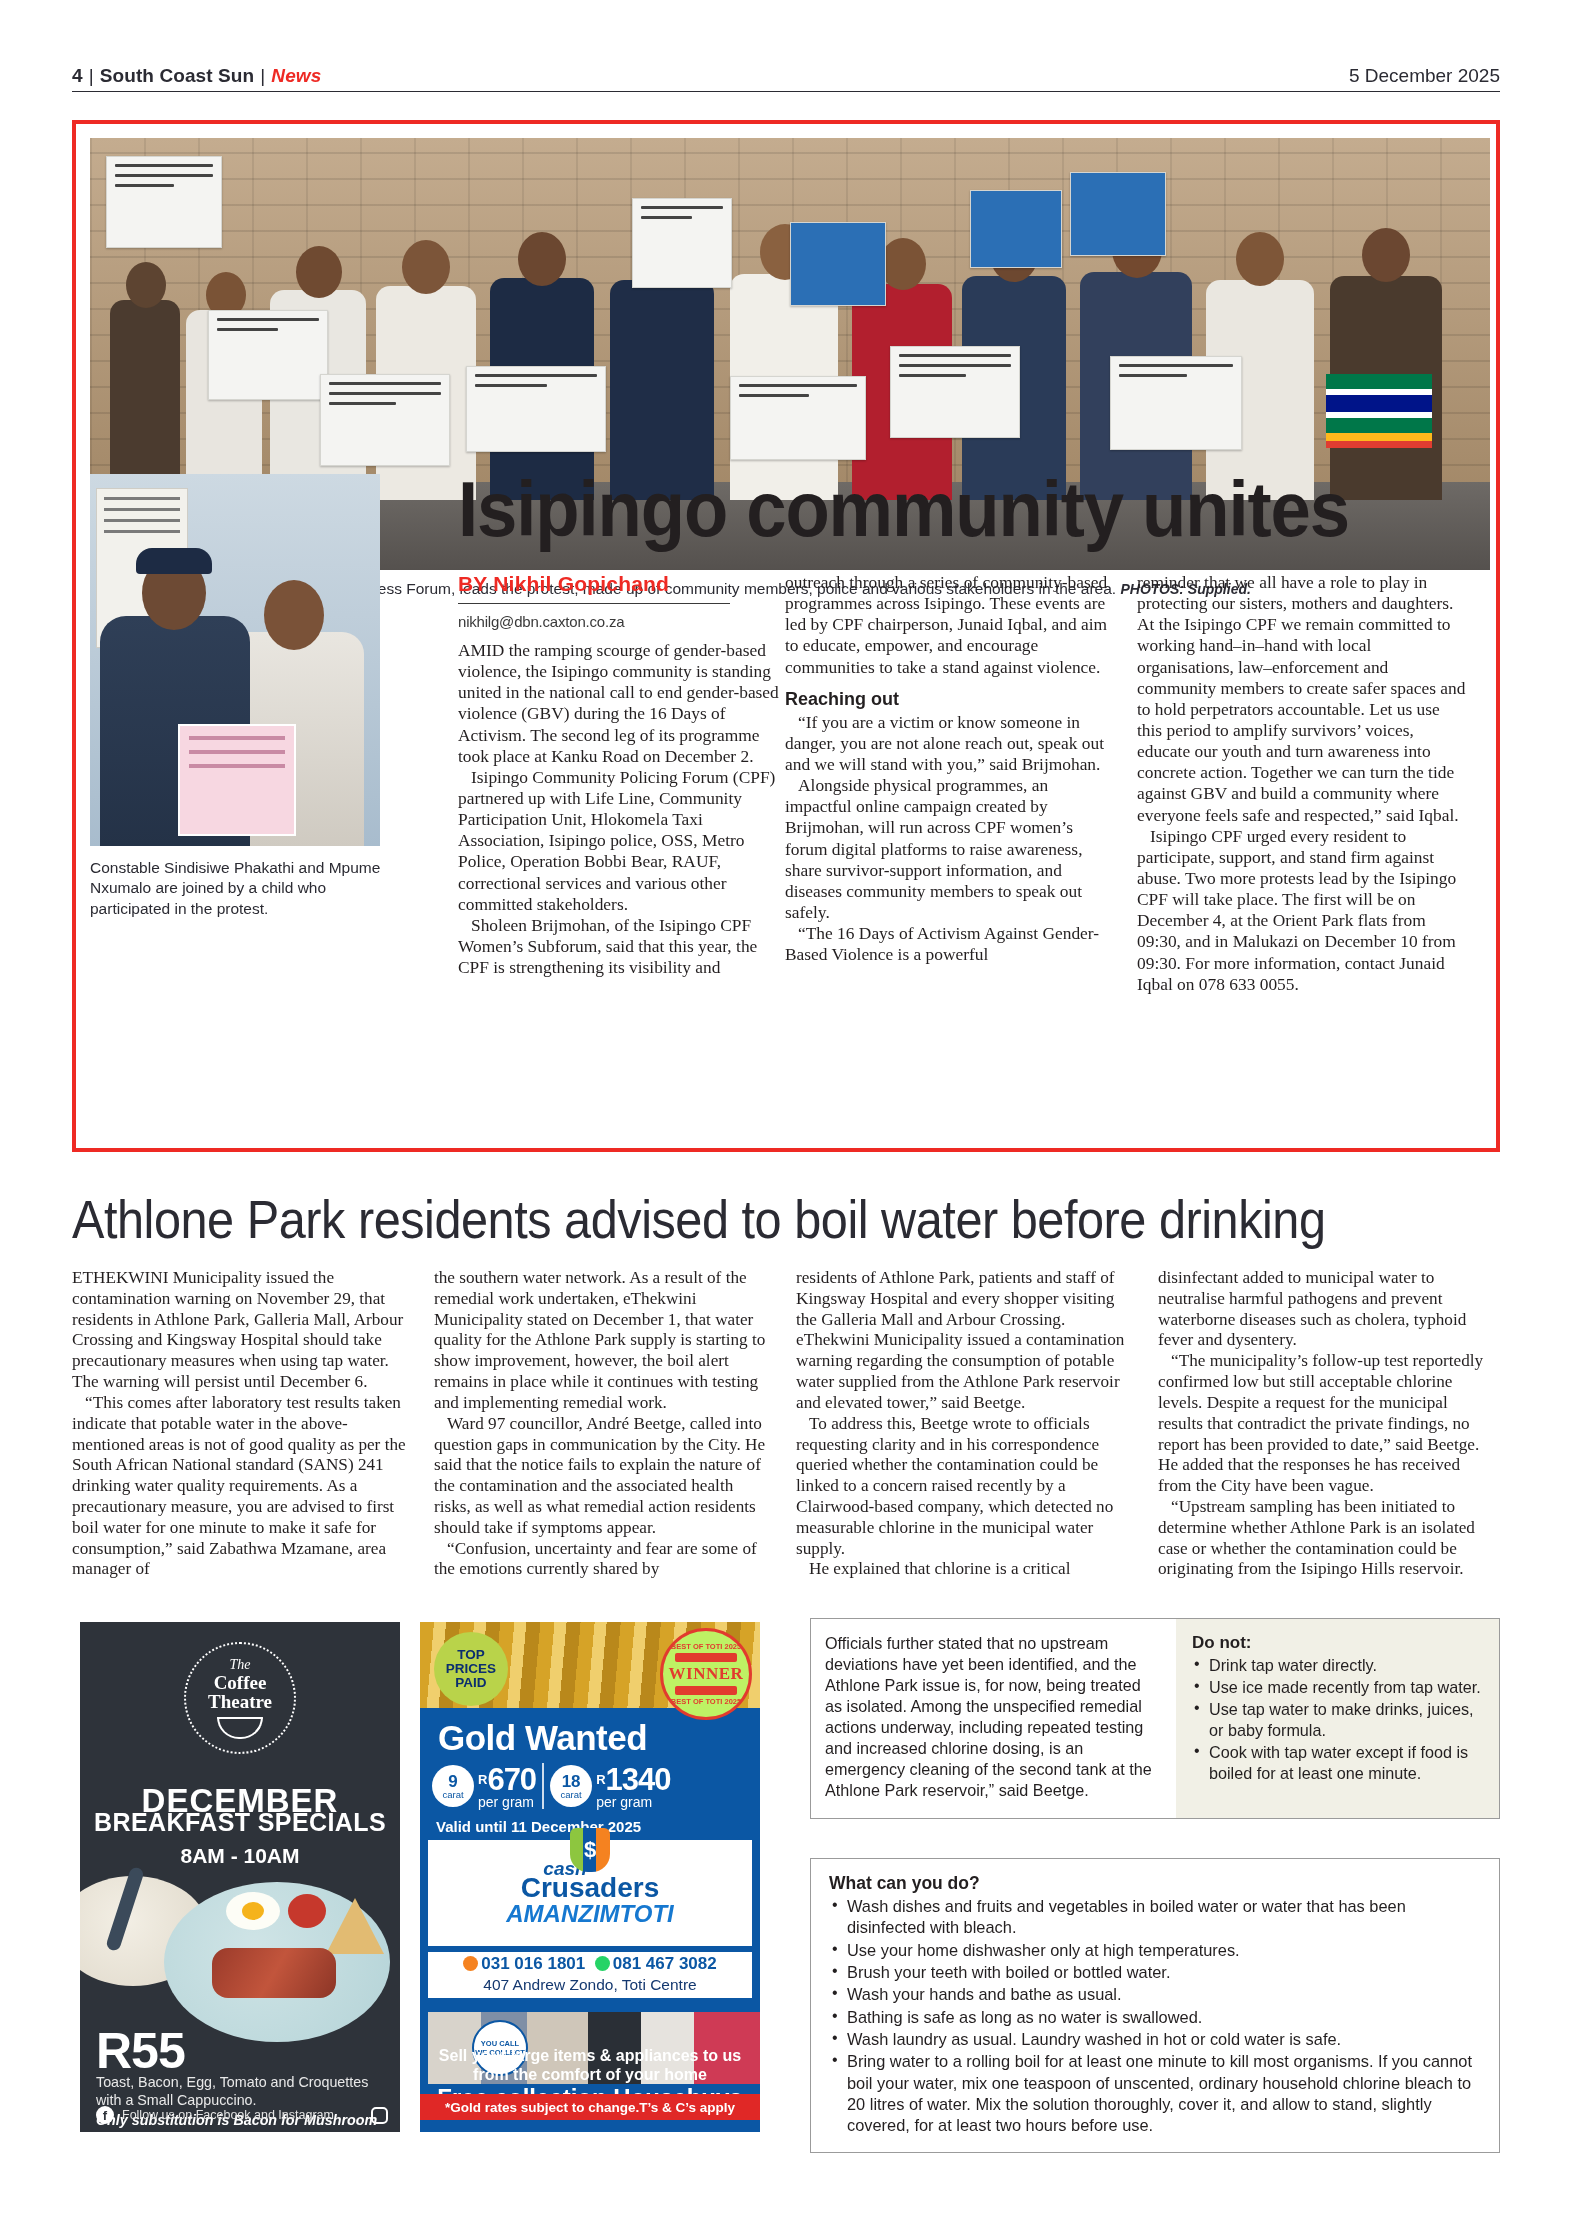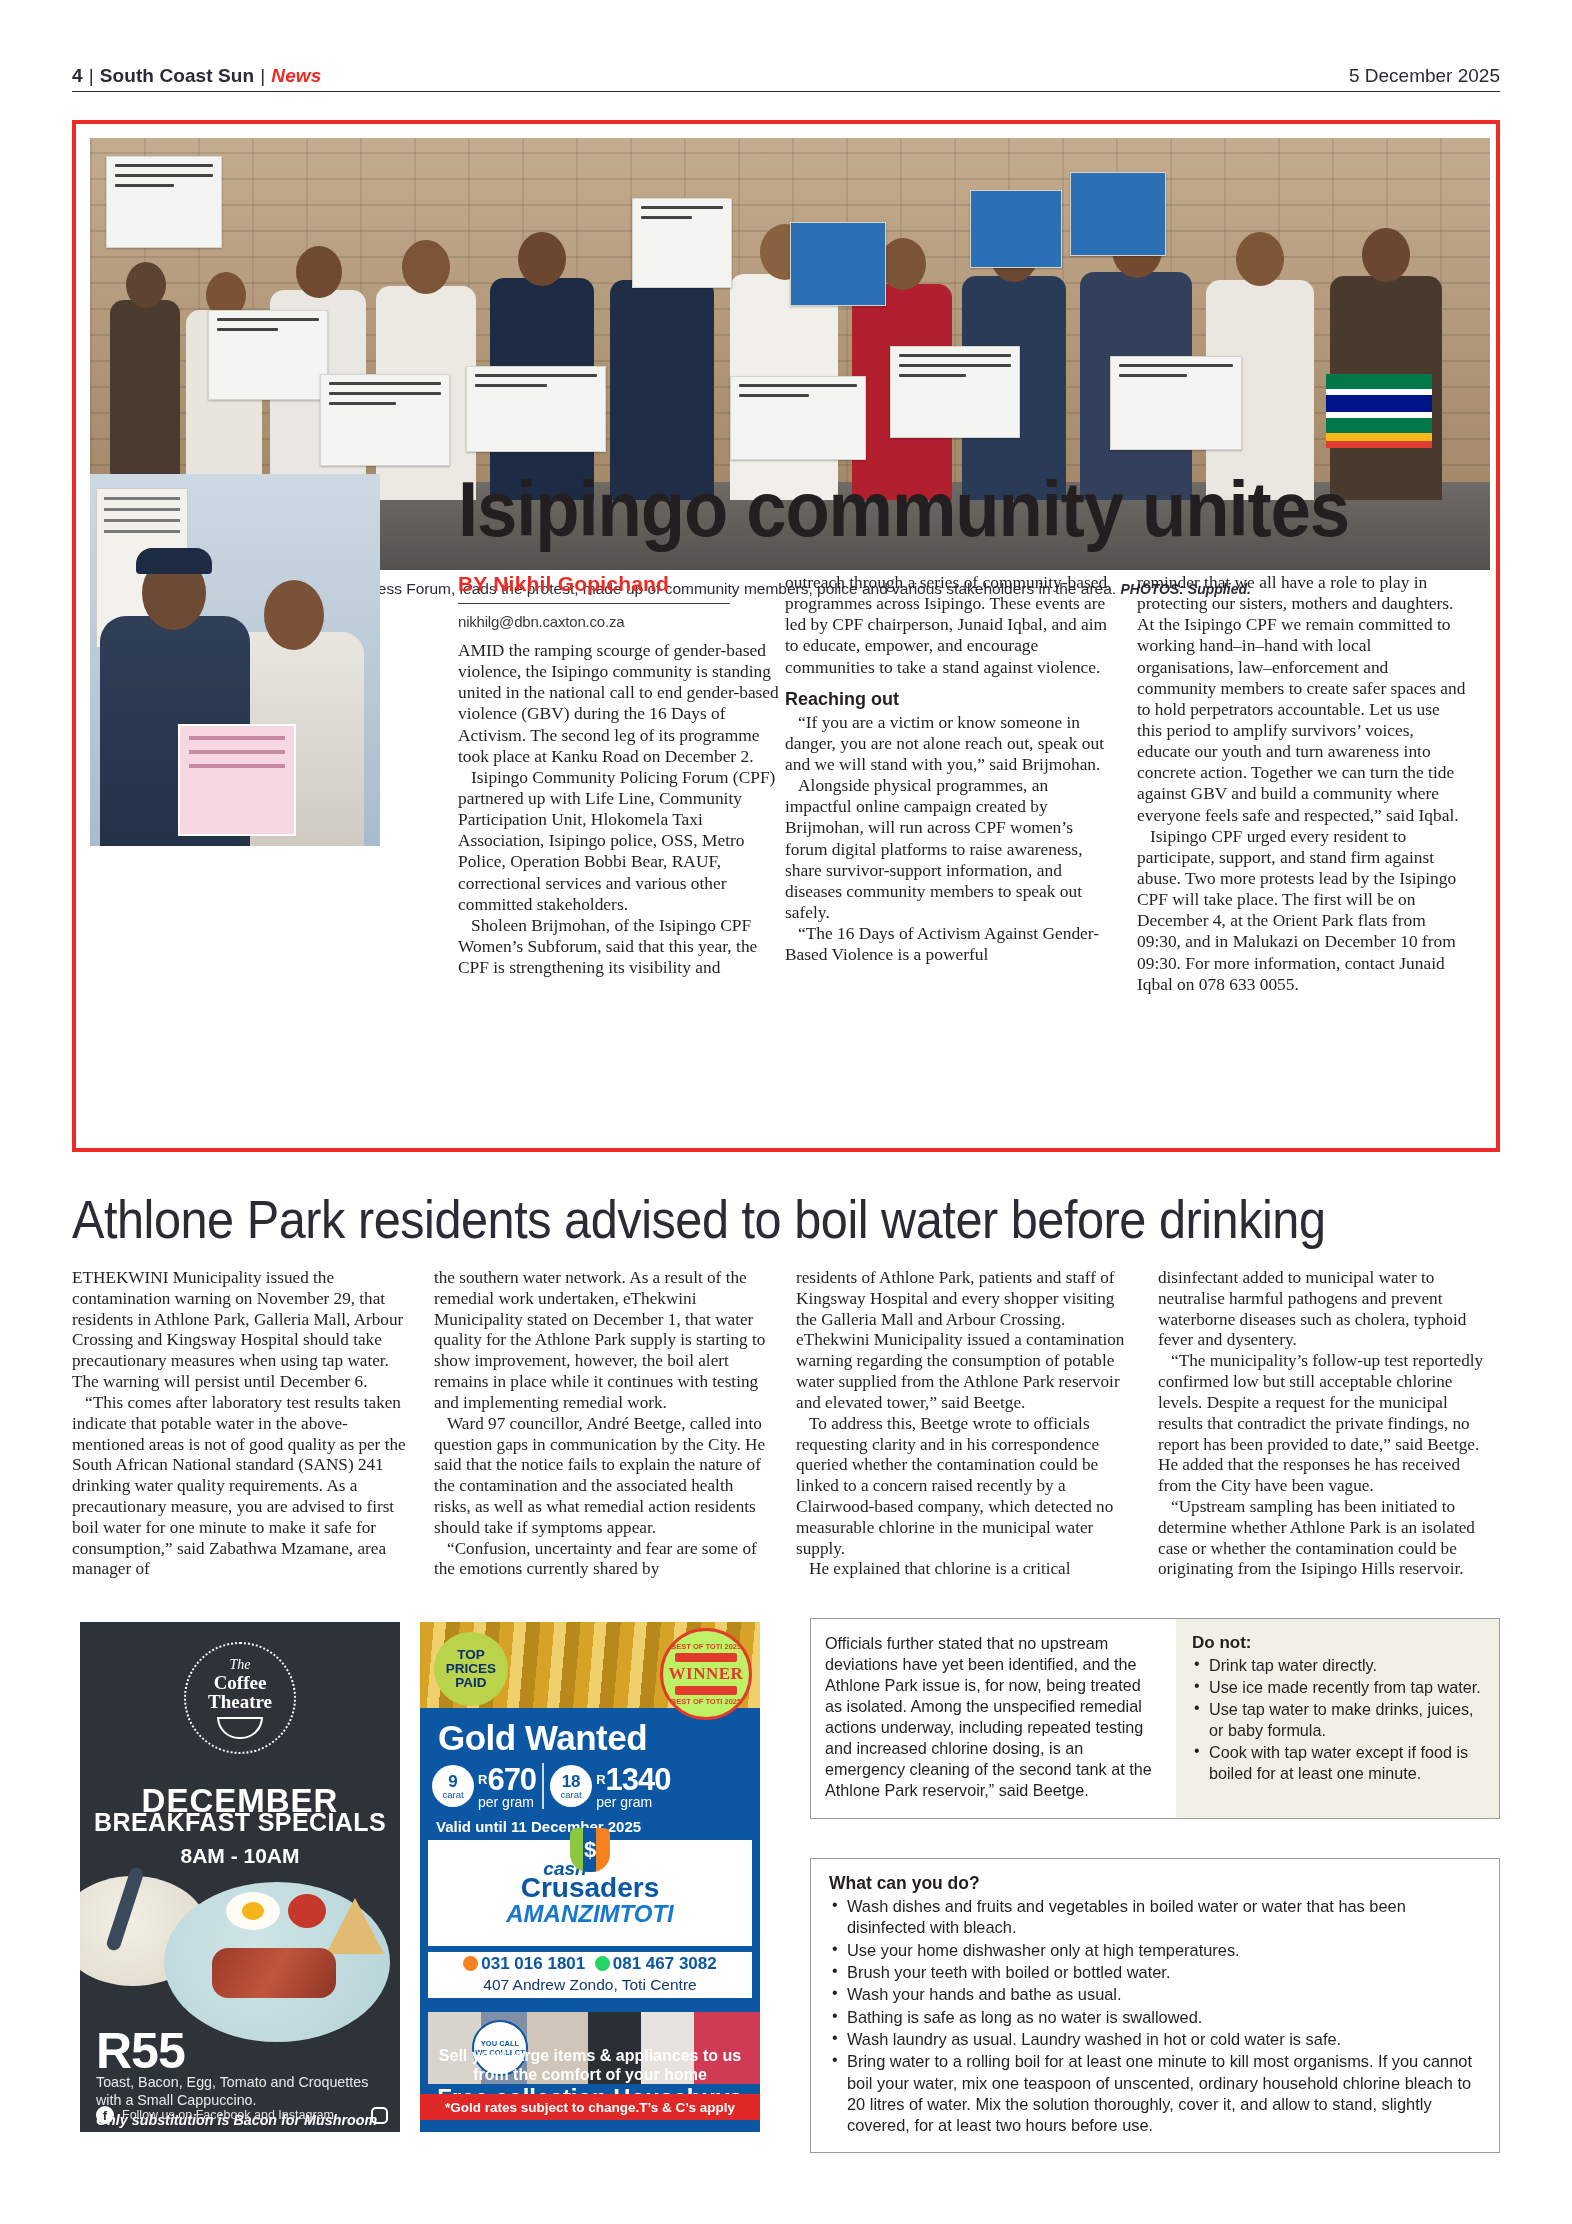--- a/index.html
+++ b/index.html
@@ -389,20 +389,21 @@
     <div class="sp-face2"></div>
     <div class="sp-uniform"></div>
     <div class="sp-face"></div>
     <div class="sp-cap"></div>
     <div class="sp-poster">
         <i></i>
         <i></i>
         <i></i>
       </div>
   </div>
+  <div class="side-caption">Constable Sindisiwe Phakathi and Mpume Nxumalo are joined by a child who participated in the protest.</div>
 
   <div class="byline">
     <div class="b-name">BY Nikhil Gopichand</div>
     <div class="b-rule"></div>
     <div class="b-email">nikhilg@dbn.caxton.co.za</div>
   </div>
 
   <div class="lead-cols">
     <div class="bodycol">
       <p class="first">AMID the ramping scourge of gender-based violence, the Isipingo community is standing united in the national call to end gender-based violence (GBV) during the 16 Days of Activism. The second leg of its programme took place at Kanku Road on December 2.</p>

